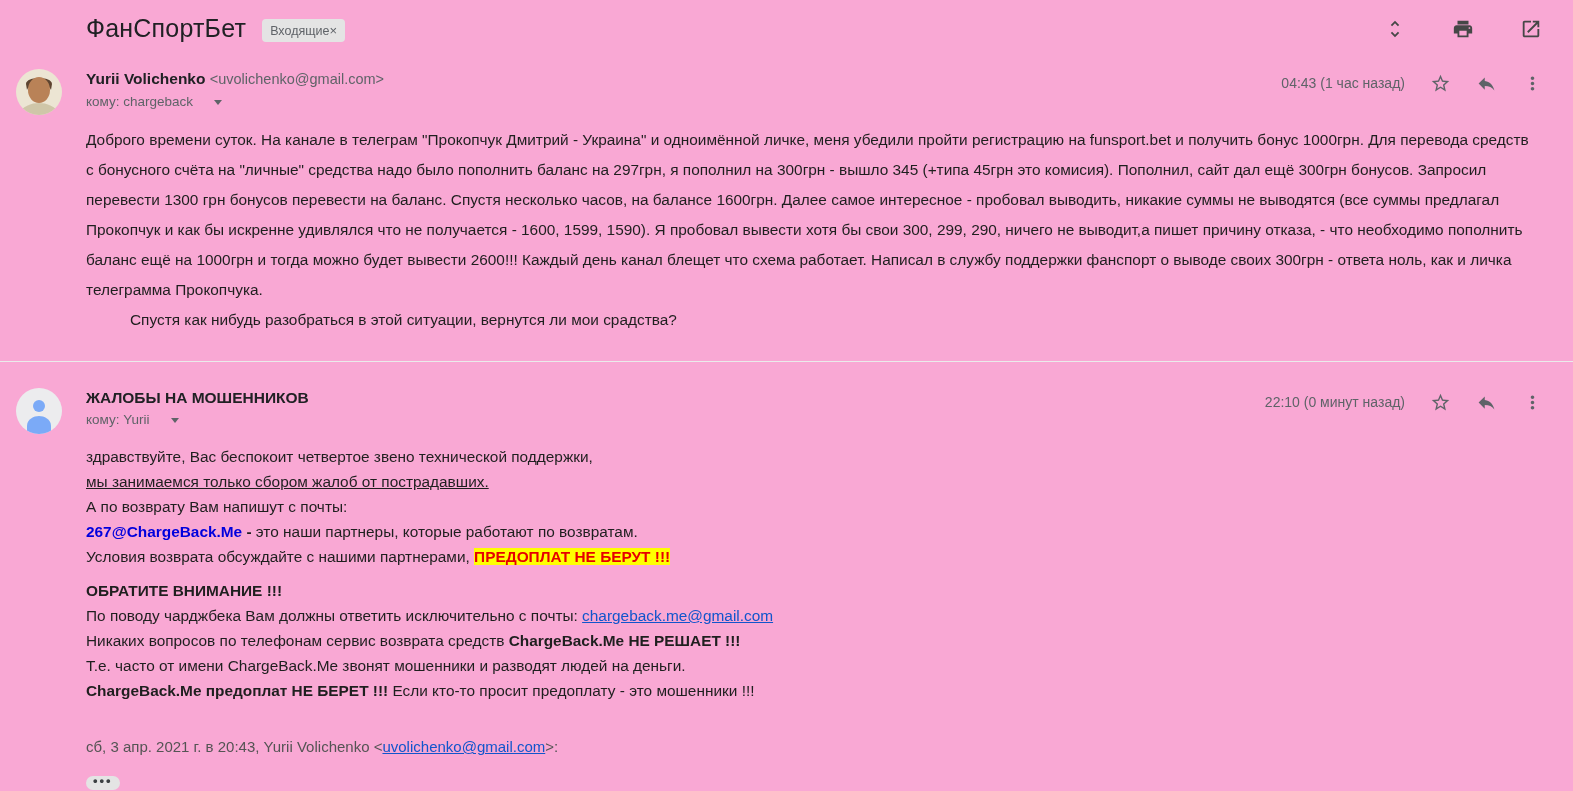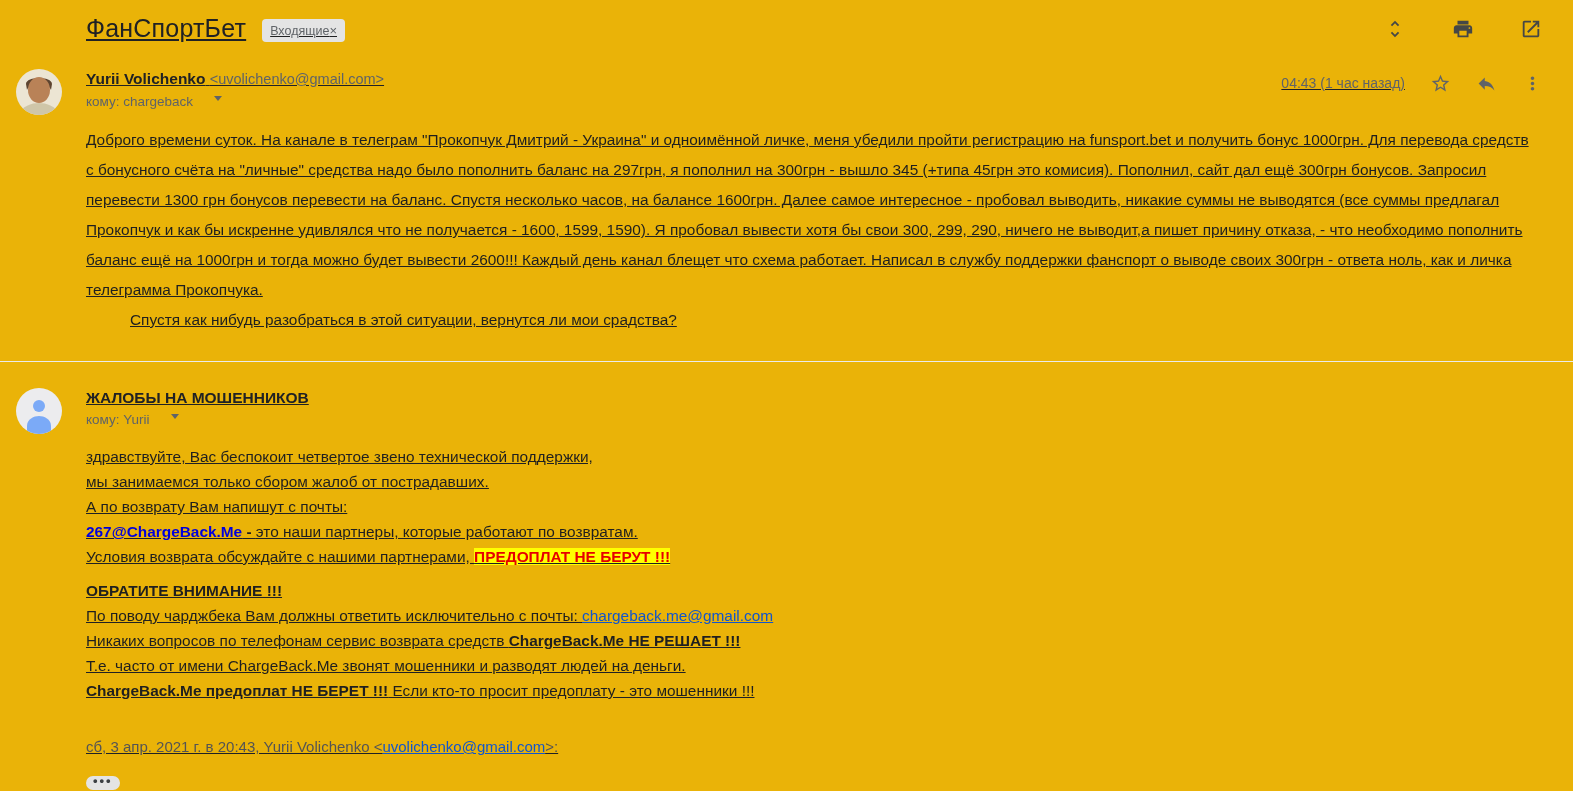--- a/index.html
+++ b/index.html
@@ -4,21 +4,21 @@
 <style>
   * { box-sizing: border-box; margin: 0; padding: 0; }
   html, body { background: #ffffff; }
   body {
     font-family: "Liberation Sans", sans-serif;
     color: #202124;
     width: 1573px;
     height: 791px;
     overflow: hidden;
   }
-  .page { width: 1573px; height: 791px; background: #eab308; position: relative; text-decoration: underline; }
+  .page { width: 1573px; height: 791px; background: #f9a8d4; position: relative; }
 
   
   .subject-row {
     display: flex;
     align-items: center;
     padding: 14px 30px 0 86px;
   }
   .subject {
     font-size: 25px;
     font-weight: 400;
@@ -54,21 +54,21 @@
     position: absolute; left: 16px; top: 26px;
     width: 46px; height: 46px; border-radius: 50%;
     overflow: hidden; cursor: pointer;
   }
   .email-header { display: flex; align-items: flex-start; }
   .sender-line { font-size: 15.5px; line-height: 19px; }
   .sender-name { font-weight: 700; color: #202124; }
   .sender-email { font-weight: 400; color: #5f6368; font-size: 14.5px; }
   .to-row {
     margin-top: 5px; font-size: 13.5px; color: #5f6368;
-    display: inline-flex; align-items: flex-start; gap: 21px; cursor: pointer;
+    display: inline-flex; align-items: center; gap: 21px; cursor: pointer;
   }
   .caret {
     width: 0; height: 0;
     border-left: 4px solid transparent; border-right: 4px solid transparent;
     border-top: 5px solid #5f6368;
     margin-top: 2px;
   }
   .meta { display: flex; align-items: center; color: #5f6368; font-size: 14px; white-space: nowrap; padding-top: 3px; }
   .meta .icon-btn { margin-left: 24px; width: 22px; height: 22px; }
   .meta .icon-btn svg { fill: #5f6368; }
@@ -208,20 +208,38 @@
       <div>
         <div class="sender-line">
           <span class="sender-name">ЖАЛОБЫ НА МОШЕННИКОВ</span>
         </div>
         <div class="to-row">
           <span>кому: Yurii</span>
           <span class="caret"></span>
         </div>
       </div>
       <div class="spacer"></div>
+      <div class="meta">
+        <span>22:10 (0 минут назад)</span>
+        <button class="icon-btn">
+          <svg width="21" height="21" viewBox="0 0 24 24">
+              <path d="M22 9.24l-7.19-.62L12 2 9.19 8.63 2 9.24l5.46 4.73L5.82 21 12 17.27 18.18 21l-1.63-7.03L22 9.24zM12 15.4l-3.76 2.27 1-4.28-3.32-2.88 4.38-.38L12 6.1l1.71 4.04 4.38.38-3.32 2.88 1 4.28L12 15.4z"></path>
+            </svg>
+        </button>
+        <button class="icon-btn">
+          <svg width="21" height="21" viewBox="0 0 24 24">
+              <path d="M10 9V5l-7 7 7 7v-4.1c5 0 8.5 1.6 11 5.1-1-5-4-10-11-11z"></path>
+            </svg>
+        </button>
+        <button class="icon-btn">
+          <svg width="21" height="21" viewBox="0 0 24 24">
+              <path d="M12 8c1.1 0 2-.9 2-2s-.9-2-2-2-2 .9-2 2 .9 2 2 2zm0 2c-1.1 0-2 .9-2 2s.9 2 2 2 2-.9 2-2-.9-2-2-2zm0 6c-1.1 0-2 .9-2 2s.9 2 2 2 2-.9 2-2-.9-2-2-2z"></path>
+            </svg>
+        </button>
+      </div>
     </div>
 
     <div class="body-2">
       <div>здравствуйте, Вас беспокоит четвертое звено технической поддержки,</div>
       <div class="u">мы занимаемся только сбором жалоб от пострадавших.</div>
       <div>А по возврату Вам напишут с почты:</div>
       <div>
         <span class="partner-link">267@ChargeBack.Me</span><span class="b"> - </span><span>это наши партнеры, которые работают по возвратам.</span>
       </div>
       <div>

